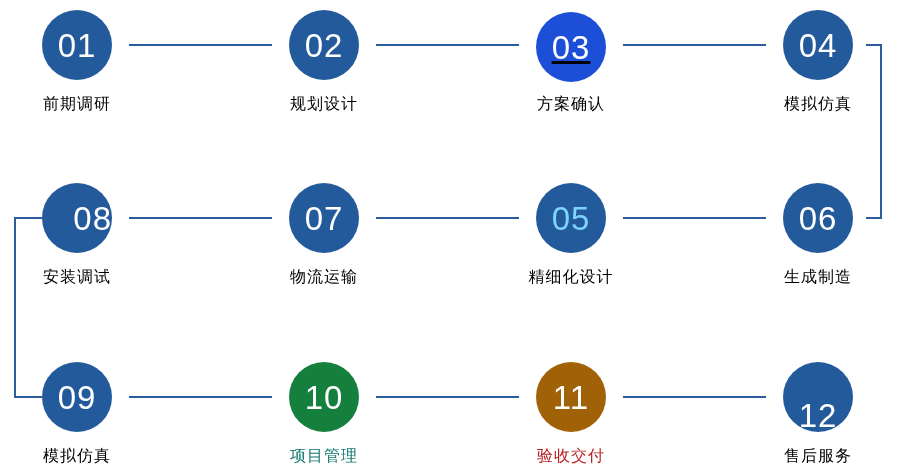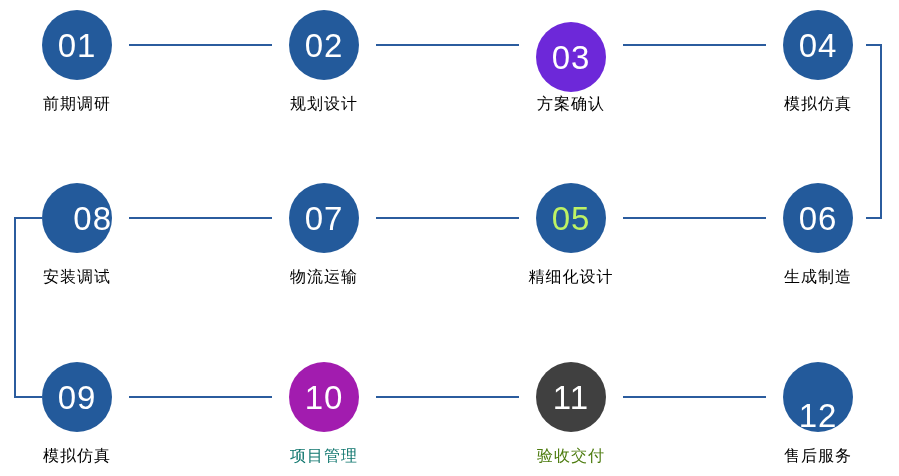--- a/index.html
+++ b/index.html
@@ -66,21 +66,21 @@
   </div>
 
   <div>
     <div class="circle" style="left: 289px; top: 10px; background: rgb(35, 90, 155);">
       <span class="num" style="color: rgb(255, 255, 255);">02</span>
     </div>
     <div class="label" style="left: 324px; top: 96px; color: rgb(0, 0, 0);">规划设计</div>
   </div>
 
   <div>
-    <div class="circle" style="left: 536px; top: 22px; background: #6d28d9;">
+    <div class="circle" style="left: 536px; top: 12px; background: #1d4ed8; text-decoration: underline;">
       <span class="num" style="color: rgb(255, 255, 255);">03</span>
     </div>
     <div class="label" style="left: 571px; top: 96px; color: rgb(0, 0, 0);">方案确认</div>
   </div>
 
   <div>
     <div class="circle" style="left: 783px; top: 10px; background: rgb(35, 90, 155);">
       <span class="num" style="color: rgb(255, 255, 255);">04</span>
     </div>
     <div class="label" style="left: 818px; top: 96px; color: rgb(0, 0, 0);">模拟仿真</div>
@@ -95,51 +95,51 @@
 
   <div>
     <div class="circle" style="left: 289px; top: 183px; background: rgb(35, 90, 155);">
       <span class="num" style="color: rgb(255, 255, 255);">07</span>
     </div>
     <div class="label" style="left: 324px; top: 269px; color: rgb(0, 0, 0);">物流运输</div>
   </div>
 
   <div>
     <div class="circle" style="left: 536px; top: 183px; background: rgb(35, 90, 155);">
-      <span class="num" style="color: #bef264;">05</span>
+      <span class="num" style="color: #7dd3fc;">05</span>
     </div>
     <div class="label" style="left: 571px; top: 269px; color: rgb(0, 0, 0);">精细化设计</div>
   </div>
 
   <div>
     <div class="circle" style="left: 783px; top: 183px; background: rgb(35, 90, 155);">
       <span class="num" style="color: rgb(255, 255, 255);">06</span>
     </div>
     <div class="label" style="left: 818px; top: 269px; color: rgb(0, 0, 0); text-align: center;">生成制造</div>
   </div>
 
   <div>
     <div class="circle" style="left: 42px; top: 362px; background: rgb(35, 90, 155);">
       <span class="num" style="color: rgb(255, 255, 255);">09</span>
     </div>
     <div class="label" style="left: 77px; top: 448px; color: rgb(0, 0, 0);">模拟仿真</div>
   </div>
 
   <div>
-    <div class="circle" style="left: 289px; top: 362px; background: #a21caf;">
+    <div class="circle" style="left: 289px; top: 362px; background: #15803d;">
       <span class="num" style="color: rgb(255, 255, 255);">10</span>
     </div>
     <div class="label" style="left: 324px; top: 448px; color: #0f766e;">项目管理</div>
   </div>
 
   <div>
-    <div class="circle" style="left: 536px; top: 362px; background: #404040;">
+    <div class="circle" style="left: 536px; top: 362px; background: #a16207;">
       <span class="num" style="color: rgb(255, 255, 255);">11</span>
     </div>
-    <div class="label" style="left: 571px; top: 448px; color: #4d7c0f;">验收交付</div>
+    <div class="label" style="left: 571px; top: 448px; color: #b91c1c;">验收交付</div>
   </div>
 
   <div>
     <div class="circle" style="left: 783px; top: 362px; background: rgb(35, 90, 155); align-items: flex-end;">
       <span class="num" style="color: rgb(255, 255, 255);">12</span>
     </div>
     <div class="label" style="left: 818px; top: 448px; color: rgb(0, 0, 0);">售后服务</div>
   </div>
 <div class="hline" style="left: 129px; top: 44px; width: 143px; background: rgb(43, 92, 158);"></div>
     <div class="hline" style="left: 376px; top: 44px; width: 143px; background: rgb(43, 92, 158);"></div>

